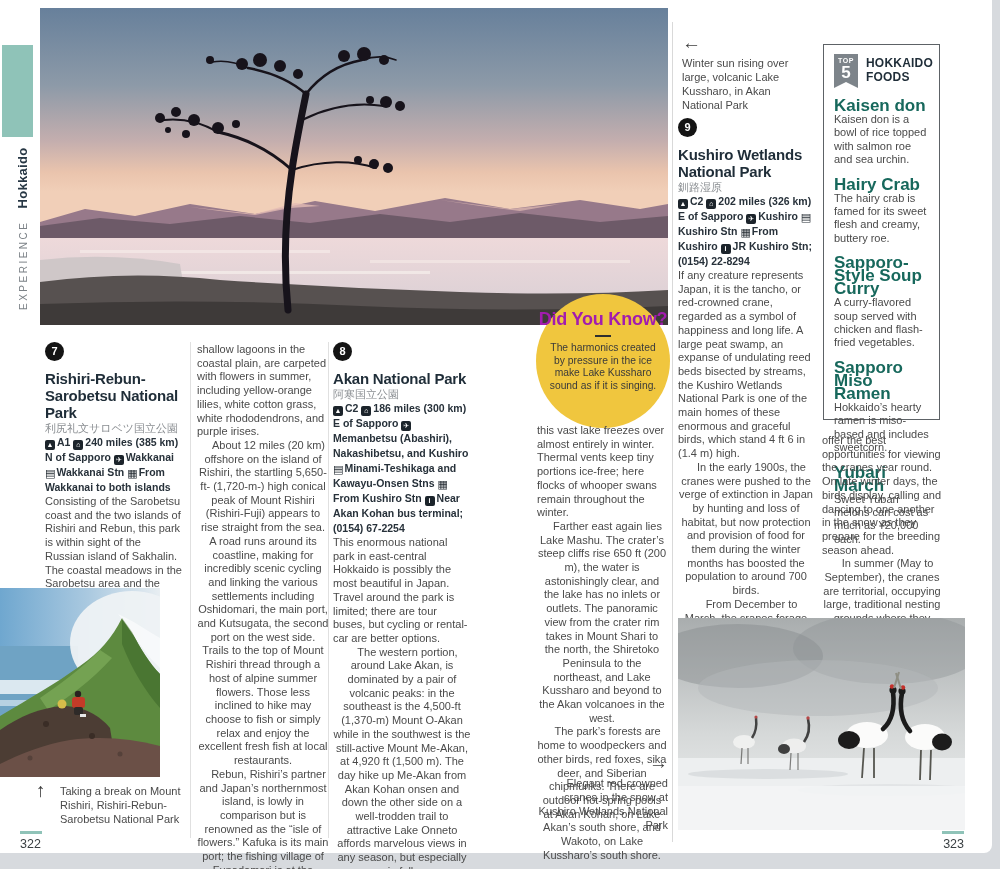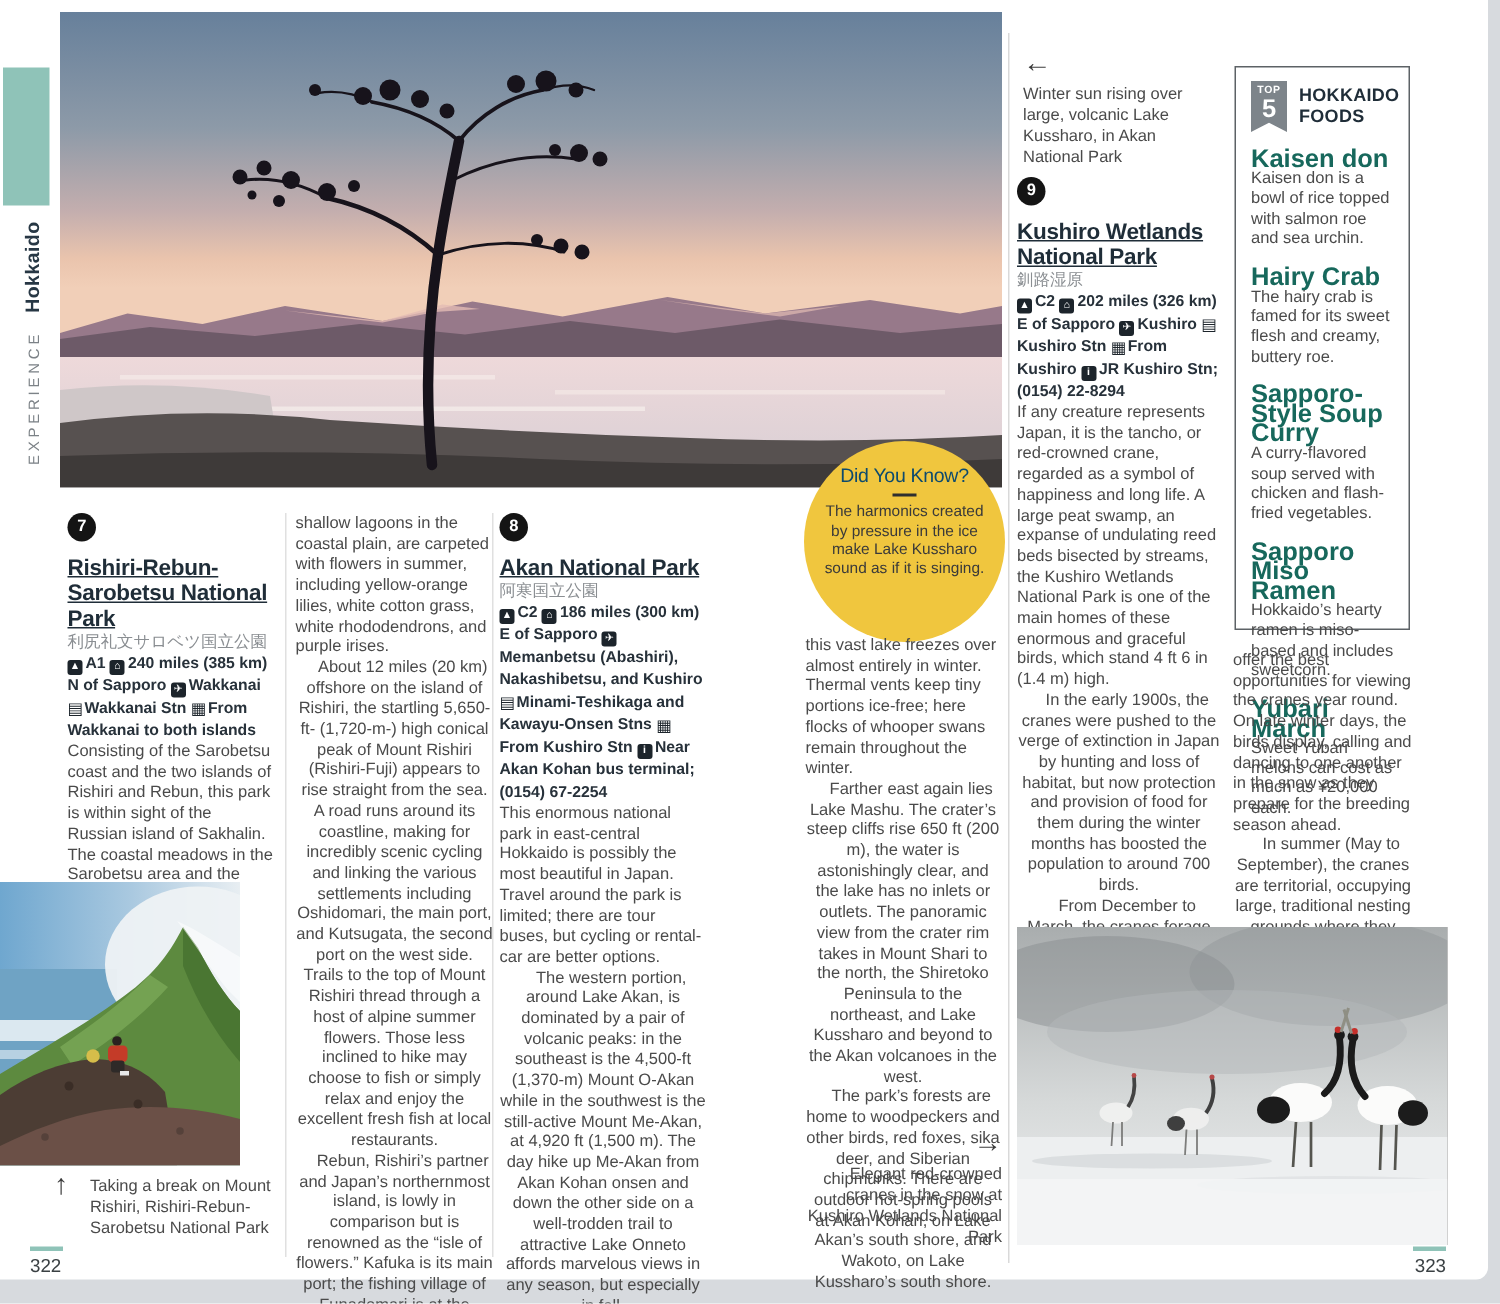--- a/index.html
+++ b/index.html
@@ -23,36 +23,36 @@
   .hiker{left:0px;top:588px;width:160px;height:189px;}
   .cranes{left:678px;top:618px;width:287px;height:212px;}
   .photo svg{display:block;}
 
   
   .col{position:absolute;color:#4a4a4a;font-size:11px;line-height:13.7px;}
   .col p{margin:0;}
   .col p.ind{text-indent:11px;text-align:center;}
   .num{width:19px;height:19px;border-radius:50%;background:#141414;color:#fff;
        font-size:11px;line-height:19px;font-weight:bold;text-align:center;margin:0 0 9px 0;}
-  .h{font-size:15px;line-height:17px;font-weight:bold;color:#1f2d38;letter-spacing:-.2px;margin:0;text-decoration:underline;}
+  .h{font-size:15px;line-height:17px;font-weight:bold;color:#1f2d38;letter-spacing:-.2px;margin:0;}
   .jp{font-size:11px;line-height:14px;color:#8a8e92;margin:4px 0 10px 0;}
   .info{font-weight:bold;font-size:10.5px;line-height:15px;color:#27313a;margin:0 0 12px 0;}
   .ico{display:inline-block;width:10px;height:10px;background:#1c242b;color:#fff;font-size:7px;
        line-height:10px;text-align:center;border-radius:2px;vertical-align:-1px;margin:0 2px 0 0;font-style:normal;}
   .gico{display:inline-block;color:#1c242b;font-size:11px;line-height:10px;vertical-align:-1px;margin:0 1px 0 0;}
   .seg{white-space:normal;}
 
   
   .vrule{position:absolute;width:1px;background:#e0e0e0;}
   .gutter{position:absolute;left:672px;top:22px;width:1px;height:820px;background:#d9d9d9;}
 
   
   .dyk{position:absolute;left:536px;top:294px;width:134px;height:134px;border-radius:50%;
        background:#f0c63e;text-align:center;box-sizing:border-box;padding-top:15px;}
-  .dyk .t{font-size:13px;font-weight:normal;color:#0c4a6e;letter-spacing:-.2px;}
+  .dyk .t{font-size:18px;font-weight:bold;color:#a21caf;letter-spacing:-.2px;}
   .dyk .bar{width:16px;height:2px;background:#2f2f2f;margin:5px auto 5px auto;}
   .dyk .b{font-size:10.3px;line-height:12.6px;color:#3a3a3a;padding:0 13px;}
 
   
   .cap{position:absolute;font-size:11px;line-height:14px;color:#4a4a4a;}
   .cap .arrow{font-size:19px;color:#3c3c3c;line-height:18px;display:block;margin-bottom:4px;font-weight:normal;}
   .cap-right{text-align:right;}
 
   
   .top5{position:absolute;left:823px;top:44px;width:117px;height:376px;border:1px solid #5d6266;

